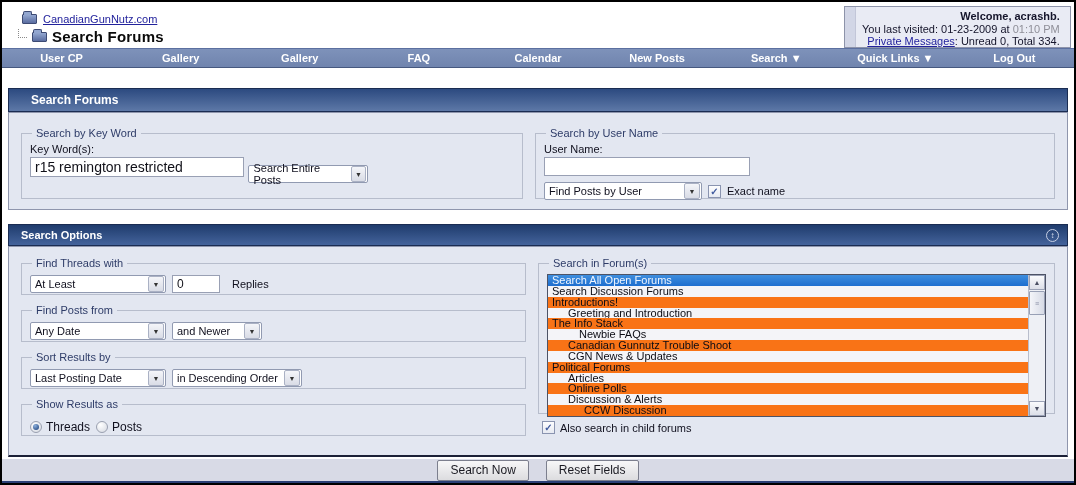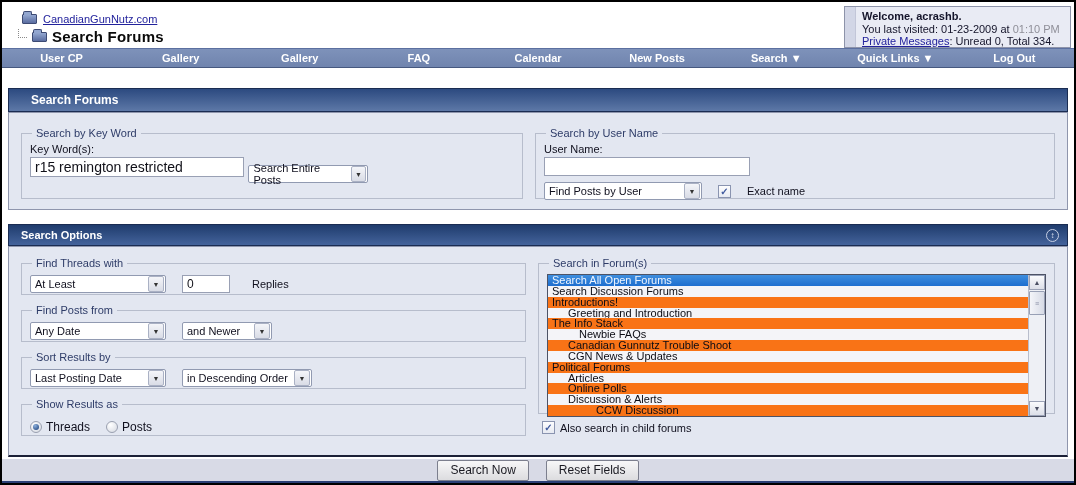--- a/index.html
+++ b/index.html
@@ -2,21 +2,21 @@
 <html><head>
 <meta charset="utf-8">
 <style>
   * { margin:0; padding:0; box-sizing:border-box; }
   body { background:#c0c0c0; font-family:"Liberation Sans", sans-serif; }
   .page {
     position:relative; width:1076px; height:485px; background:#fff;
     border:2px solid #000; overflow:hidden; margin:0 auto;
   }
   
-  .topbar { position:absolute; top:0; left:0; right:0; height:48px; background:#fff; }
+  .topbar { position:absolute; top:0; left:0; right:0; height:48px; background:#fff;text-align:right; }
   .crumb-row { position:absolute; left:20px; top:11px; display:flex; align-items:center; gap:6px; }
   .title-row { position:absolute; left:16px; top:26px; display:flex; align-items:center; gap:5px; }
   .folder { position:relative; width:15px; height:10px;
     background:linear-gradient(#93a7d0,#5a6da0); border:1px solid #3d4b74; border-radius:1px; }
   .folder::before { content:''; position:absolute; top:-4px; left:0px; width:7px; height:3px;
     background:#93a7d0; border:1px solid #3d4b74; border-bottom:none; border-radius:2px 2px 0 0; }
   .lconn { width:9px; height:9px; border-left:1px dotted #8a8a8a; border-bottom:1px dotted #8a8a8a; margin-bottom:6px; }
   a.site-link { font-size:11px; color:#22229c; text-decoration:underline; }
   .page-title { font-size:15px; font-weight:bold; color:#0a0a0a; letter-spacing:.2px; }
   
@@ -62,21 +62,21 @@
     font-weight:bold; cursor:pointer; }
   .radio { width:12px; height:12px; border-radius:50%; border:1px solid #9aa0b0;
     background:radial-gradient(circle at 35% 30%, #ffffff, #d4d8e1); position:relative; cursor:pointer; }
   .radio.selected::after { content:''; position:absolute; inset:2px; border-radius:50%;
     background:radial-gradient(circle at 35% 30%, #8db0dd, #163a74); }
   
   .fs-keyword { width:502px; }
   .fs-username { flex:1; }
   .fs-keyword .tinput { width:214px; margin:2px 0 6px 0; }
   .fs-username .tinput { width:206px; height:19px; font-size:12px; margin:2px 0 6px 0; }
-  .inline-row { display:flex; align-items:center; gap:16px; }
+  .inline-row { display:flex; align-items:center; gap:6px; }
   
   .left-col { width:505px; display:flex; flex-direction:column; gap:9px; }
   .left-col fieldset { height:38px; }
   .left-col .inline-row { margin-top:2px; }
   
   .right-col { flex:1; display:flex; flex-direction:column; }
   .fs-forums { height:157px; }
   .flist { position:relative; margin-top:1px; height:143px; background:#f97316; border:1px solid #4d5366; overflow:hidden; }
   .flist .rows { position:absolute; inset:0 17px 0 0; }
   .frow { height:10.85px; line-height:10.7px; font-size:11px; padding-left:4px;
@@ -245,21 +245,21 @@
               <div class="frow">Introductions!</div>
               <div class="frow" style="padding-left: 20px;">Greeting and Introduction</div>
               <div class="frow">The Info Stack</div>
               <div class="frow" style="padding-left: 31px;">Newbie FAQs</div>
               <div class="frow" style="padding-left: 20px;">Canadian Gunnutz Trouble Shoot</div>
               <div class="frow" style="padding-left: 20px;">CGN News &amp; Updates</div>
               <div class="frow">Political Forums</div>
               <div class="frow" style="padding-left: 20px;">Articles</div>
               <div class="frow" style="padding-left: 20px;">Online Polls</div>
               <div class="frow" style="padding-left: 20px;">Discussion &amp; Alerts</div>
-              <div class="frow" style="padding-left: 36px; margin-left: 12px;">CCW Discussion</div>
+              <div class="frow" style="padding-left: 36px;">CCW Discussion</div>
             </div>
           <div class="sbar">
             <div class="sbtn up">▲</div>
             <div class="sthumb">≡</div>
             <div class="sbtn down">▼</div>
           </div>
         </div>
       </fieldset>
       <div class="child-row">
         <span class="cb">✓</span>

